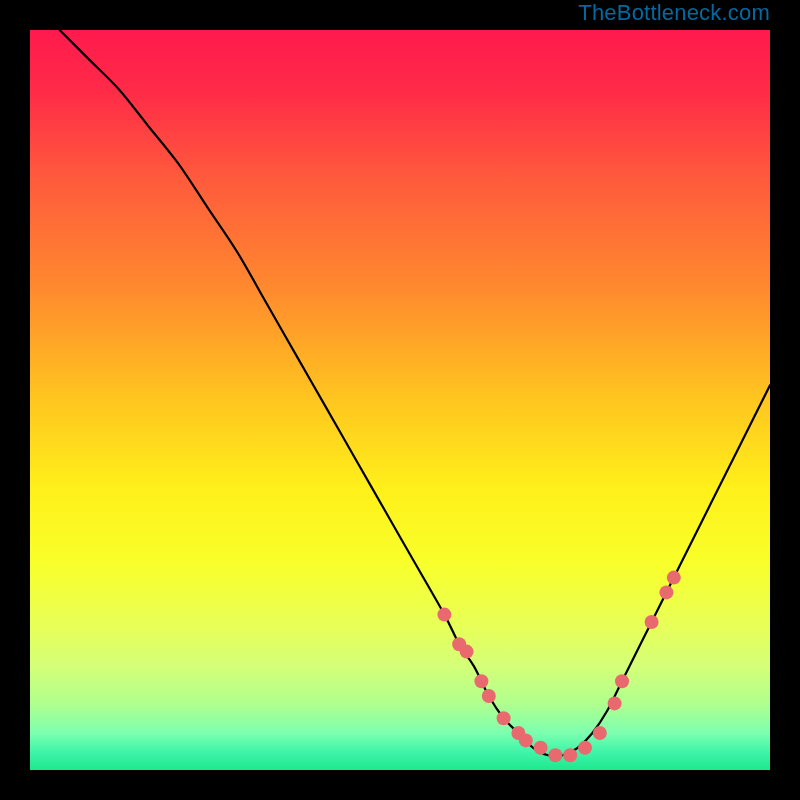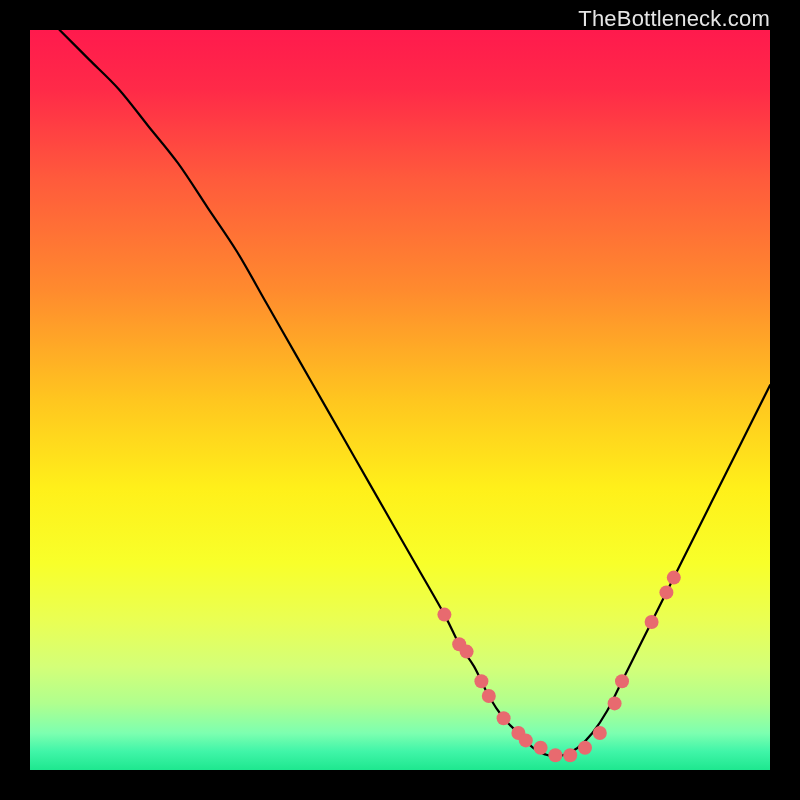--- a/index.html
+++ b/index.html
@@ -29,23 +29,23 @@
   }
   .gradient {
     position: absolute;
     left: 0;
     top: 0;
     width: 100%;
     height: 100%;
   }
   .watermark {
     position: absolute;
-    top: 6px;
+    top: 0;
     right: 30px;
-    color: #e5e5e5;
+    color: #0369a1;
     font-size: 22px;
     letter-spacing: 0.2px;
     z-index: 5;
   }
   svg.curve {
     position: absolute;
     left: 0;
     top: 0;
     width: 740px;
     height: 740px;

